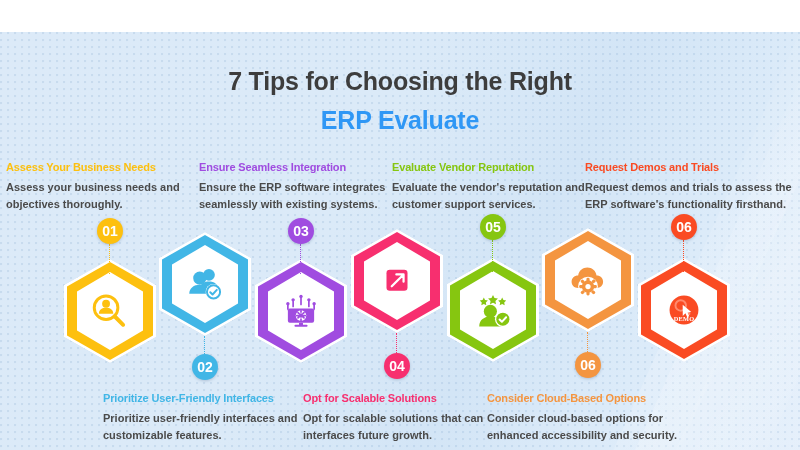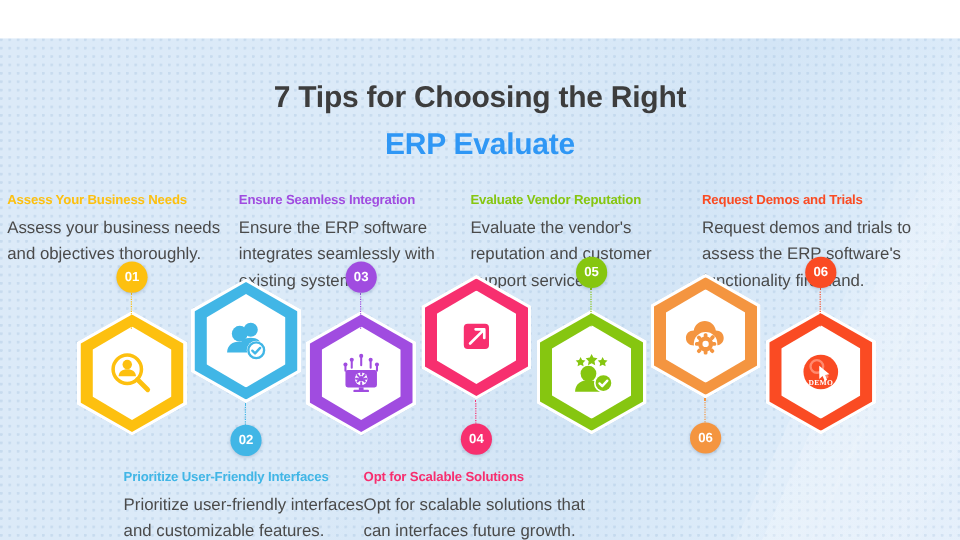--- a/index.html
+++ b/index.html
@@ -41,22 +41,23 @@
     letter-spacing:-0.2px; line-height:1.25; margin-top:8px;
   }
 
   
   .tipblock { position:absolute; }
   .tip-heading {
     font-size:11px; font-weight:bold; line-height:1.3;
     letter-spacing:-0.15px; white-space:nowrap;
   }
   .tip-body {
-    font-size:14px; color:#4a4a4a; line-height:1.55;
+    font-size:11px; color:#4a4a4a; line-height:1.55;
     margin-top:5px;
+    font-weight:bold;
   }
 
   
   .hexwrap { position:absolute; }
 
   .hex-outer {
     position:relative;
     width:92px; height:104px;
     clip-path:polygon(50% 0%, 100% 25%, 100% 75%, 50% 100%, 0% 75%, 0% 25%);
     display:flex; align-items:center; justify-content:center;
@@ -77,21 +78,21 @@
     background:#ffffff;
     display:flex; align-items:center; justify-content:center;
   }
   .hex-icon { position:relative; width:42px; height:42px; display:block; }
 
   
   .badge {
     position:absolute;
     width:26px; height:26px; border-radius:50%;
     display:flex; align-items:center; justify-content:center;
-    color:#fff; font-size:11px; font-weight:bold;
+    color:#fff; font-size:14px; font-weight:bold;
     box-shadow:0 1px 3px rgba(60,90,130,0.28);
     z-index:3;
   }
   .connector {
     position:absolute; width:0; border-left-width:1.5px; border-left-style:dotted;
     z-index:1;
   }
 </style>
 </head>
 <body>
@@ -130,20 +131,24 @@
   <div class="tipblock" style="left:103px; top:359px; width:215px;">
     <div class="tip-heading" style="color: rgb(65, 182, 230);">Prioritize User-Friendly Interfaces</div>
     <div class="tip-body">Prioritize user-friendly interfaces and customizable features.</div>
   </div>
 
   <div class="tipblock" style="left:303px; top:359px; width:196px;">
     <div class="tip-heading" style="color: rgb(247, 47, 111);">Opt for Scalable Solutions</div>
     <div class="tip-body">Opt for scalable solutions that can interfaces future growth.</div>
   </div>
 
+  <div class="tipblock" style="left:487px; top:359px; width:208px;">
+    <div class="tip-heading" style="color: rgb(244, 149, 64);">Consider Cloud-Based Options</div>
+    <div class="tip-body">Consider cloud-based options for enhanced accessibility and security.</div>
+  </div>
 
   <div class="hexwrap" style="left:64px; top:186px; width:92px; height:145px;">
     <div class="badge" style="left:33px; top:0; background:#fdc00f;">01</div>
     <div class="connector" style="left:45px; top:26px; height:30px; border-color:#fdc00f;"></div>
     <div class="hex-outer" style="position:absolute; left:0; top:41px;">
       <div class="hex-ring"></div>
       <div class="hex-color" style="background:#fdc00f;"></div>
       <div class="hex-inner">
         <svg class="hex-icon" viewBox="0 0 64 64">
           <circle cx="26" cy="27" r="18" fill="none" stroke="#fdc00f" stroke-width="4.5"></circle>

